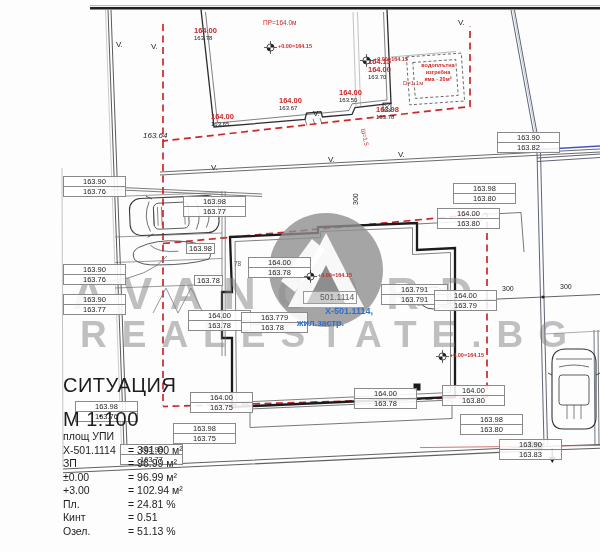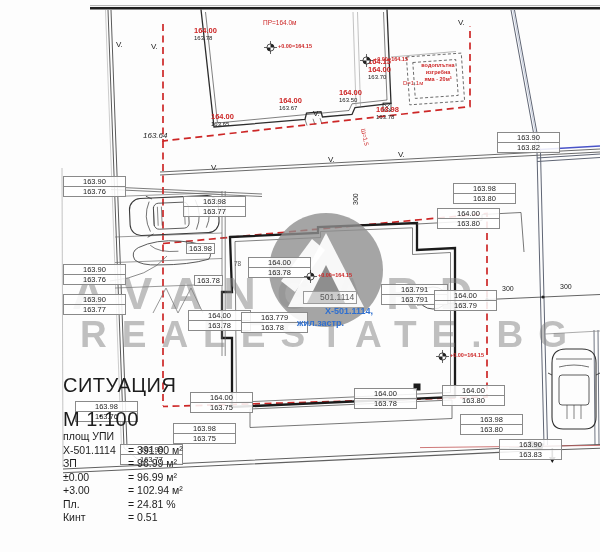--- a/index.html
+++ b/index.html
@@ -350,16 +350,20 @@
           <span class="val">= 102.94 м²</span>
         </div>
         <div class="lrow">
           <span class="lab">Пл.</span>
           <span class="val">= 24.81 %</span>
         </div>
         <div class="lrow">
           <span class="lab">Кинт</span>
           <span class="val">= 0.51</span>
         </div>
+        <div class="lrow">
+          <span class="lab">Озел.</span>
+          <span class="val">= 51.13 %</span>
+        </div>
       </div>
   </div>
 
 </div>
 
 </body></html>

